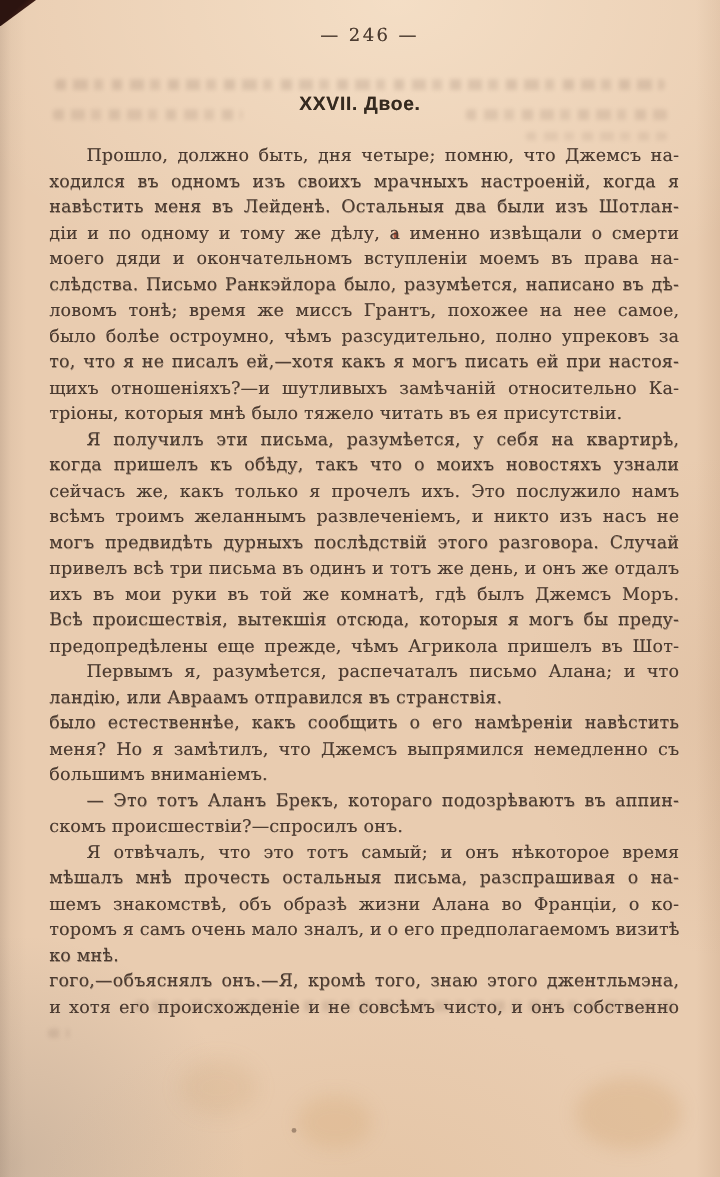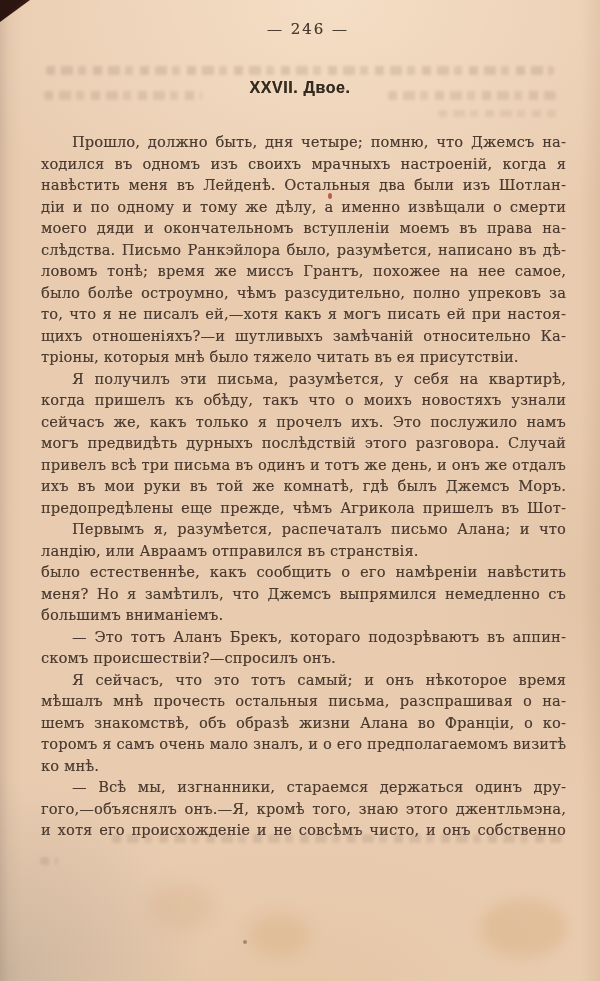--- a/index.html
+++ b/index.html
@@ -48,21 +48,21 @@
   .chapter{
     position:absolute;top:79px;left:0;width:100%;
     text-align:center;
     font-family:Liberation Sans, sans-serif;
     font-weight:700;font-size:16px;letter-spacing:0.6px;
     color:#352a20;
     text-shadow:0 0 0.4px rgba(53,42,32,0.7);
   }
   
   .text-body{
-    position:absolute;left:41px;top:132px;width:525px;
+    position:absolute;left:41px;top:120px;width:525px;
     font-size:14.5px;
     color:#4a3a30;
     letter-spacing:0.2px;
     text-shadow:0.3px 0.3px 0.4px rgba(74,58,46,0.45);
   }
   .line{
     height:21.5px;line-height:21.5px;
     white-space:nowrap;overflow:hidden;
     text-align:justify;text-align-last:left;
   }
@@ -101,34 +101,35 @@
       <div class="line j">моего дяди и окончательномъ вступленіи моемъ въ права на-</div>
       <div class="line j">слѣдства. Письмо Ранкэйлора было, разумѣется, написано въ дѣ-</div>
       <div class="line j">ловомъ тонѣ; время же миссъ Грантъ, похожее на нее самое,</div>
       <div class="line j">было болѣе остроумно, чѣмъ разсудительно, полно упрековъ за</div>
       <div class="line j">то, что я не писалъ ей,—хотя какъ я могъ писать ей при настоя-</div>
       <div class="line j">щихъ отношеніяхъ?—и шутливыхъ замѣчаній относительно Ка-</div>
       <div class="line">тріоны, которыя мнѣ было тяжело читать въ ея присутствіи.</div>
       <div class="line indent j">Я получилъ эти письма, разумѣется, у себя на квартирѣ,</div>
       <div class="line j">когда пришелъ къ обѣду, такъ что о моихъ новостяхъ узнали</div>
       <div class="line j">сейчасъ же, какъ только я прочелъ ихъ. Это послужило намъ</div>
+      <div class="line j">всѣмъ троимъ желаннымъ развлеченіемъ, и никто изъ насъ не</div>
       <div class="line j">могъ предвидѣть дурныхъ послѣдствій этого разговора. Случай</div>
       <div class="line j">привелъ всѣ три письма въ одинъ и тотъ же день, и онъ же отдалъ</div>
       <div class="line j">ихъ въ мои руки въ той же комнатѣ, гдѣ былъ Джемсъ Моръ.</div>
+      <div class="line j">Всѣ происшествія, вытекшія отсюда, которыя я могъ бы преду-</div>
       <div class="line j">предопредѣлены еще прежде, чѣмъ Агрикола пришелъ въ Шот-</div>
       <div class="line indent j">Первымъ я, разумѣется, распечаталъ письмо Алана; и что</div>
       <div class="line">ландію, или Авраамъ отправился въ странствія.</div>
       <div class="line j">было естественнѣе, какъ сообщить о его намѣреніи навѣстить</div>
       <div class="line j">меня? Но я замѣтилъ, что Джемсъ выпрямился немедленно съ</div>
       <div class="line">большимъ вниманіемъ.</div>
       <div class="line indent j">— Это тотъ Аланъ Брекъ, котораго подозрѣваютъ въ аппин-</div>
       <div class="line">скомъ происшествіи?—спросилъ онъ.</div>
-      <div class="line indent j">Я сейчасъ, что это тотъ самый; и онъ нѣкоторое время</div>
+      <div class="line indent j">Я отвѣчалъ, что это тотъ самый; и онъ нѣкоторое время</div>
       <div class="line j">мѣшалъ мнѣ прочесть остальныя письма, разспрашивая о на-</div>
       <div class="line j">шемъ знакомствѣ, объ образѣ жизни Алана во Франціи, о ко-</div>
       <div class="line j">торомъ я самъ очень мало зналъ, и о его предполагаемомъ визитѣ</div>
       <div class="line">ко мнѣ.</div>
-      <div class="line indent j">— Всѣ мы, изгнанники, стараемся держаться одинъ дру-</div>
       <div class="line j">гого,—объяснялъ онъ.—Я, кромѣ того, знаю этого джентльмэна,</div>
       <div class="line j">и хотя его происхожденіе и не совсѣмъ чисто, и онъ собственно</div>
     </div>
 
 </div>
 
 </body></html>

